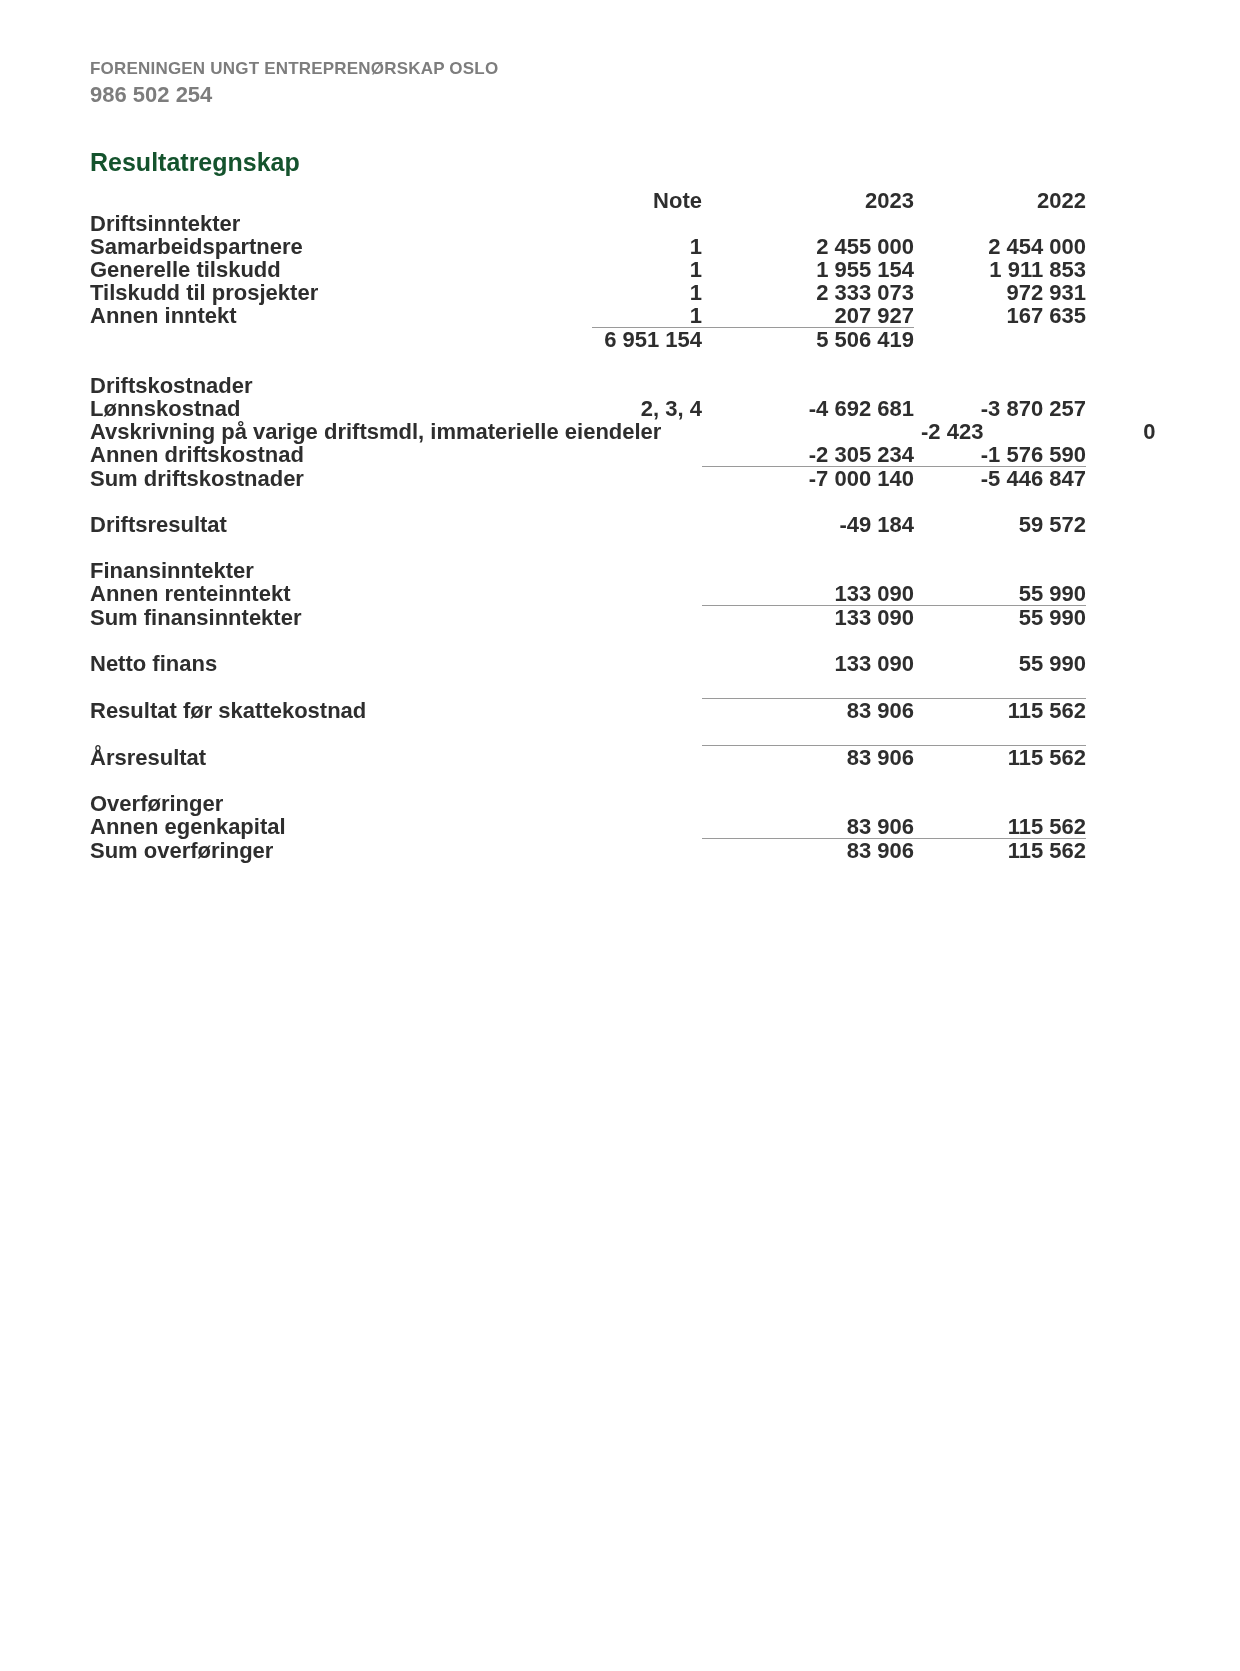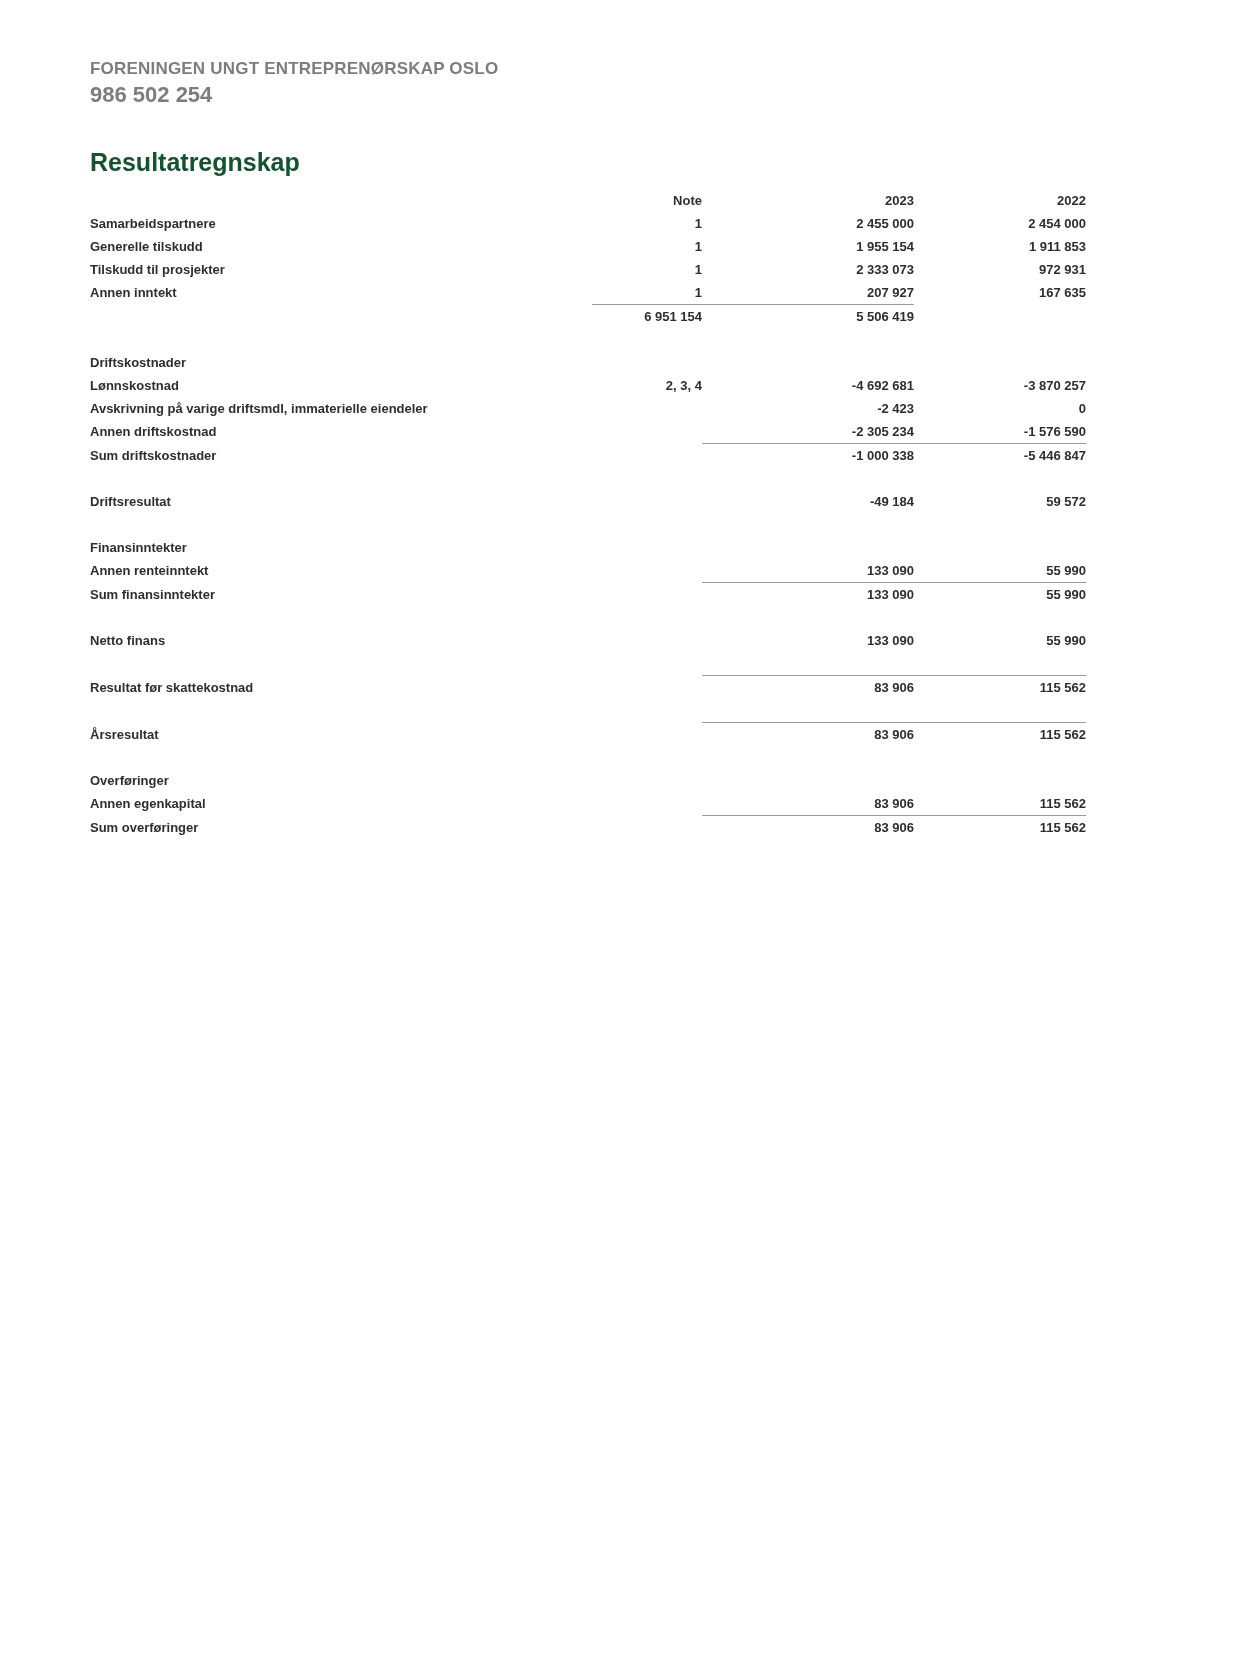--- a/index.html
+++ b/index.html
@@ -35,21 +35,21 @@
   }
   .report-title {
     font-size: 25px; font-weight: bold;
     color: #14532d;
     margin-top: 42px;
     line-height: 30px;
   }
   .fin-table {
     margin-top: 12px;
     width: 996px;
-    font-size: 13px;
+    font-size: 22px;
   }
   .row {
     display: grid;
     grid-template-columns: 1fr 110px 212px 172px;
     min-height: 23px;
     line-height: 23px;
     align-items: end;
     font-weight: bold;
   }
   .c { white-space: nowrap; overflow: visible; }
@@ -77,20 +77,26 @@
     <div class="fin-table">
 
       <div class="row header-row">
         <div class="c c-label"></div>
         <div class="c c-note">Note</div>
         <div class="c c-2023">2023</div>
         <div class="c c-2022">2022</div>
       </div>
 
       <div>
+          <div class="row bold">
+            <div class="c c-label">Driftsinntekter</div>
+            <div class="c c-note"></div>
+            <div class="c c-2023"></div>
+            <div class="c c-2022"></div>
+          </div>
           <div class="row">
             <div class="c c-label">Samarbeidspartnere</div>
             <div class="c c-note">1</div>
             <div class="c c-2023">2 455 000</div>
             <div class="c c-2022">2 454 000</div>
           </div>
           <div class="row">
             <div class="c c-label">Generelle tilskudd</div>
             <div class="c c-note">1</div>
             <div class="c c-2023">1 955 154</div>
@@ -134,21 +140,21 @@
           </div>
           <div class="row">
             <div class="c c-label">Annen driftskostnad</div>
             <div class="c c-note"></div>
             <div class="c c-2023">-2 305 234</div>
             <div class="c c-2022">-1 576 590</div>
           </div>
           <div class="row bold rule">
             <div class="c c-label">Sum driftskostnader</div>
             <div class="c c-note"></div>
-            <div class="c c-2023">-1 000 338</div>
+            <div class="c c-2023">-7 000 140</div>
             <div class="c c-2022">-5 446 847</div>
           </div>
           <div class="row spacer"></div>
           <div class="row bold">
             <div class="c c-label">Driftsresultat</div>
             <div class="c c-note"></div>
             <div class="c c-2023">-49 184</div>
             <div class="c c-2022">59 572</div>
           </div>
           <div class="row spacer"></div>

